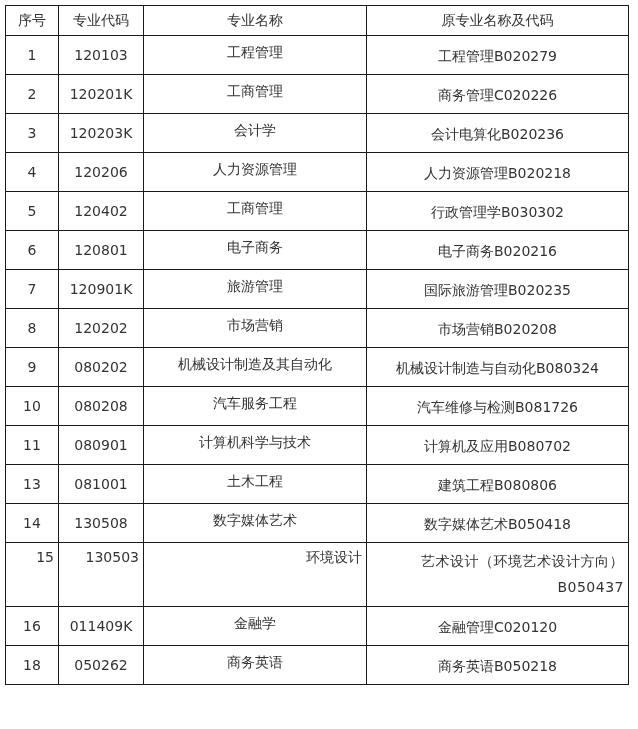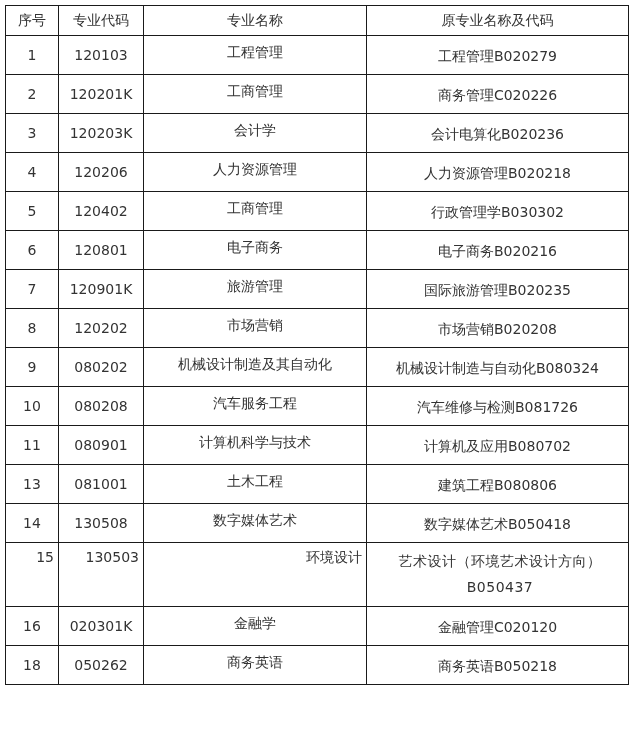--- a/index.html
+++ b/index.html
@@ -8,21 +8,21 @@
   table { position: absolute; left: 5px; top: 5px; border-collapse: collapse;
           table-layout: fixed; width: 623px; }
   td, th { border: 1px solid #1a1a1a; text-align: center; font-weight: normal;
            font-size: 14px; padding: 0 4px; vertical-align: middle; overflow: hidden; white-space: nowrap; }
   col.c1 { width: 53px; } col.c2 { width: 85px; } col.c3 { width: 223px; } col.c4 { width: 262px; }
   tr.hdr th { height: 29px; font-family: Liberation Serif, serif; }
   tr.row td { height: 34px; }
   tr.row td.name { vertical-align: middle; padding-bottom: 4px; }
   tr.row td.orig { padding-top: 4px; }
   tr.tall td { height: 57px; vertical-align: top; padding-top: 6px; text-align: right; }
-  tr.tall td.orig { text-align: center; white-space: normal; line-height: 26px; padding: 0 4px 2px 9px; vertical-align: middle; letter-spacing: 0.5px; }
+  tr.tall td.orig { text-align: right; white-space: normal; line-height: 26px; padding: 0 4px 2px 9px; vertical-align: middle; letter-spacing: 0.5px; }
 </style>
 </head>
 <body>
 
 <table>
   <colgroup>
       <col class="c1">
       <col class="c2">
       <col class="c3">
       <col class="c4">
@@ -115,21 +115,21 @@
         <td class="orig">数字媒体艺术B050418</td>
       </tr>
       <tr class="tall">
         <td class="idx">15</td>
         <td class="code">130503</td>
         <td class="name">环境设计</td>
         <td class="orig">艺术设计（环境艺术设计方向）B050437</td>
       </tr>
       <tr class="row">
         <td class="idx">16</td>
-        <td class="code">020301K</td>
+        <td class="code">011409K</td>
         <td class="name">金融学</td>
         <td class="orig">金融管理C020120</td>
       </tr>
       <tr class="row">
         <td class="idx">18</td>
         <td class="code">050262</td>
         <td class="name">商务英语</td>
         <td class="orig">商务英语B050218</td>
       </tr>
     </tbody>

